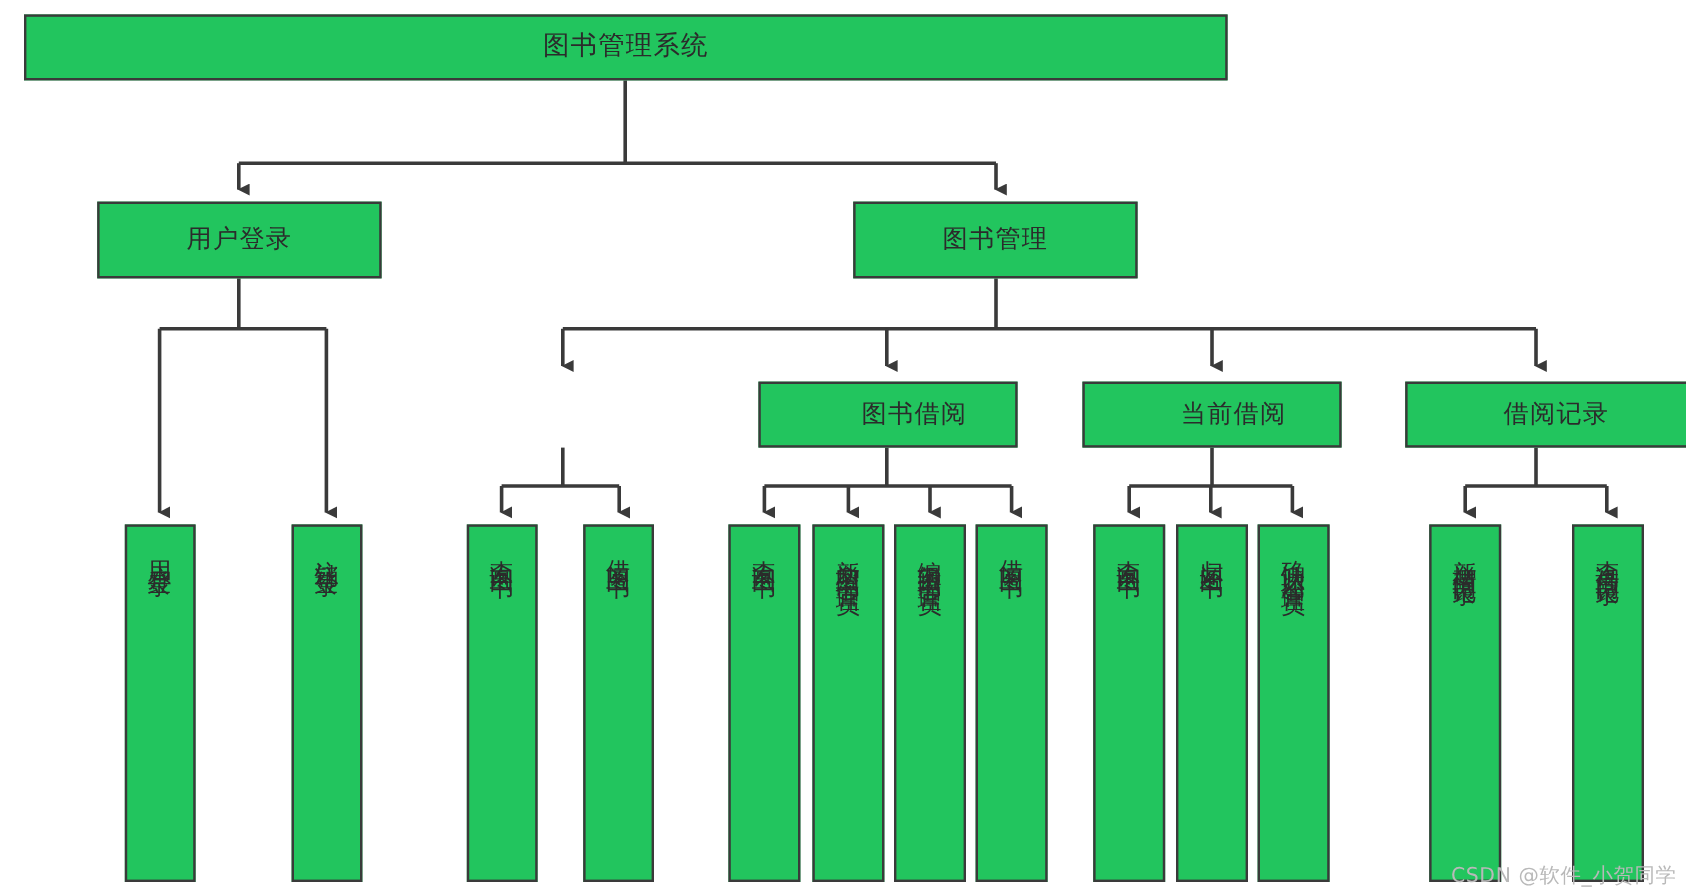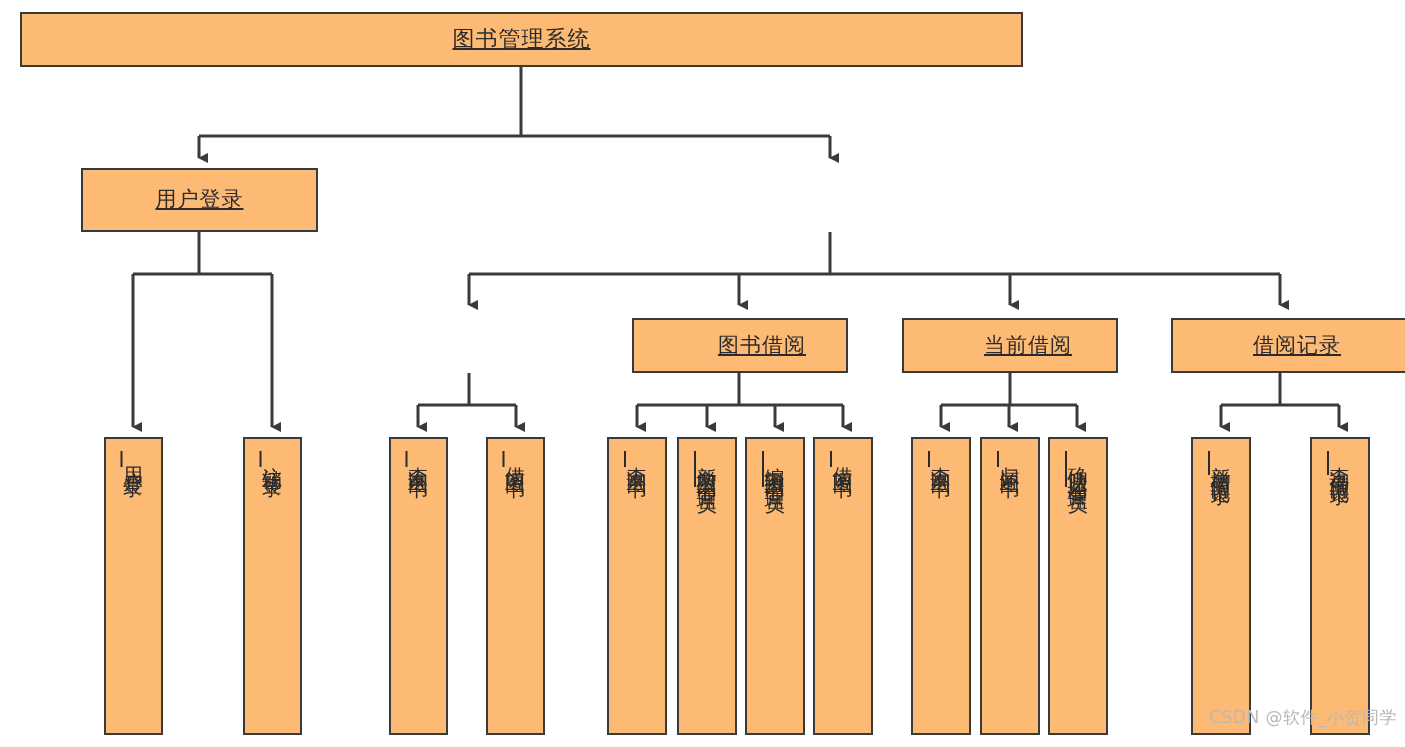--- a/index.html
+++ b/index.html
@@ -22,27 +22,26 @@
     position: absolute;
     left: 0;
     top: 0;
     width: 1405px;
     height: 747px;
     pointer-events: none;
   }
   .node {
     position: absolute;
     box-sizing: border-box;
-    background: #fdba74;
+    background: #22c55e;
     border: 2px solid #3a3a3a;
     display: flex;
     align-items: center;
     justify-content: center;
     color: #2b2b2b;
-    text-decoration: underline;
   }
   .node.h {
     
   }
   .node.h .label {
     font-size: 21px;
     letter-spacing: 1px;
     line-height: 1.1;
     white-space: nowrap;
   }
@@ -58,21 +57,21 @@
     writing-mode: vertical-rl;
     text-orientation: upright;
     font-size: 20px;
     letter-spacing: 4px;
     line-height: 1.0;
     white-space: nowrap;
   }
   .watermark {
     position: absolute;
     right: 8px;
-    bottom: 18px;
+    bottom: 6px;
     font-size: 17px;
     color: #b9b9b9;
     white-space: nowrap;
     letter-spacing: 0.5px;
   }
 </style>
 </head>
 <body>
 
 <div id="diagram-root">
@@ -127,20 +126,23 @@
     </g>
   </svg>
 
   <div class="node h root" style="left:20px; top:12px; width:1003px; height:55px;">
     <span class="label">图书管理系统</span>
   </div>
 
   <div class="node h" style="left:81px; top:168px; width:237px; height:64px;">
     <span class="label">用户登录</span>
   </div>
+  <div class="node h" style="left:711px; top:168px; width:237px; height:64px;">
+    <span class="label">图书管理</span>
+  </div>
 
   <div class="node h" style="left:632px; top:318px; width:216px; height:55px;padding-left:44px;">
     <span class="label">图书借阅</span>
   </div>
   <div class="node h" style="left:902px; top:318px; width:216px; height:55px;padding-left:36px;">
     <span class="label">当前借阅</span>
   </div>
   <div class="node h" style="left:1171px; top:318px; width:252px; height:55px;">
     <span class="label">借阅记录</span>
   </div>

